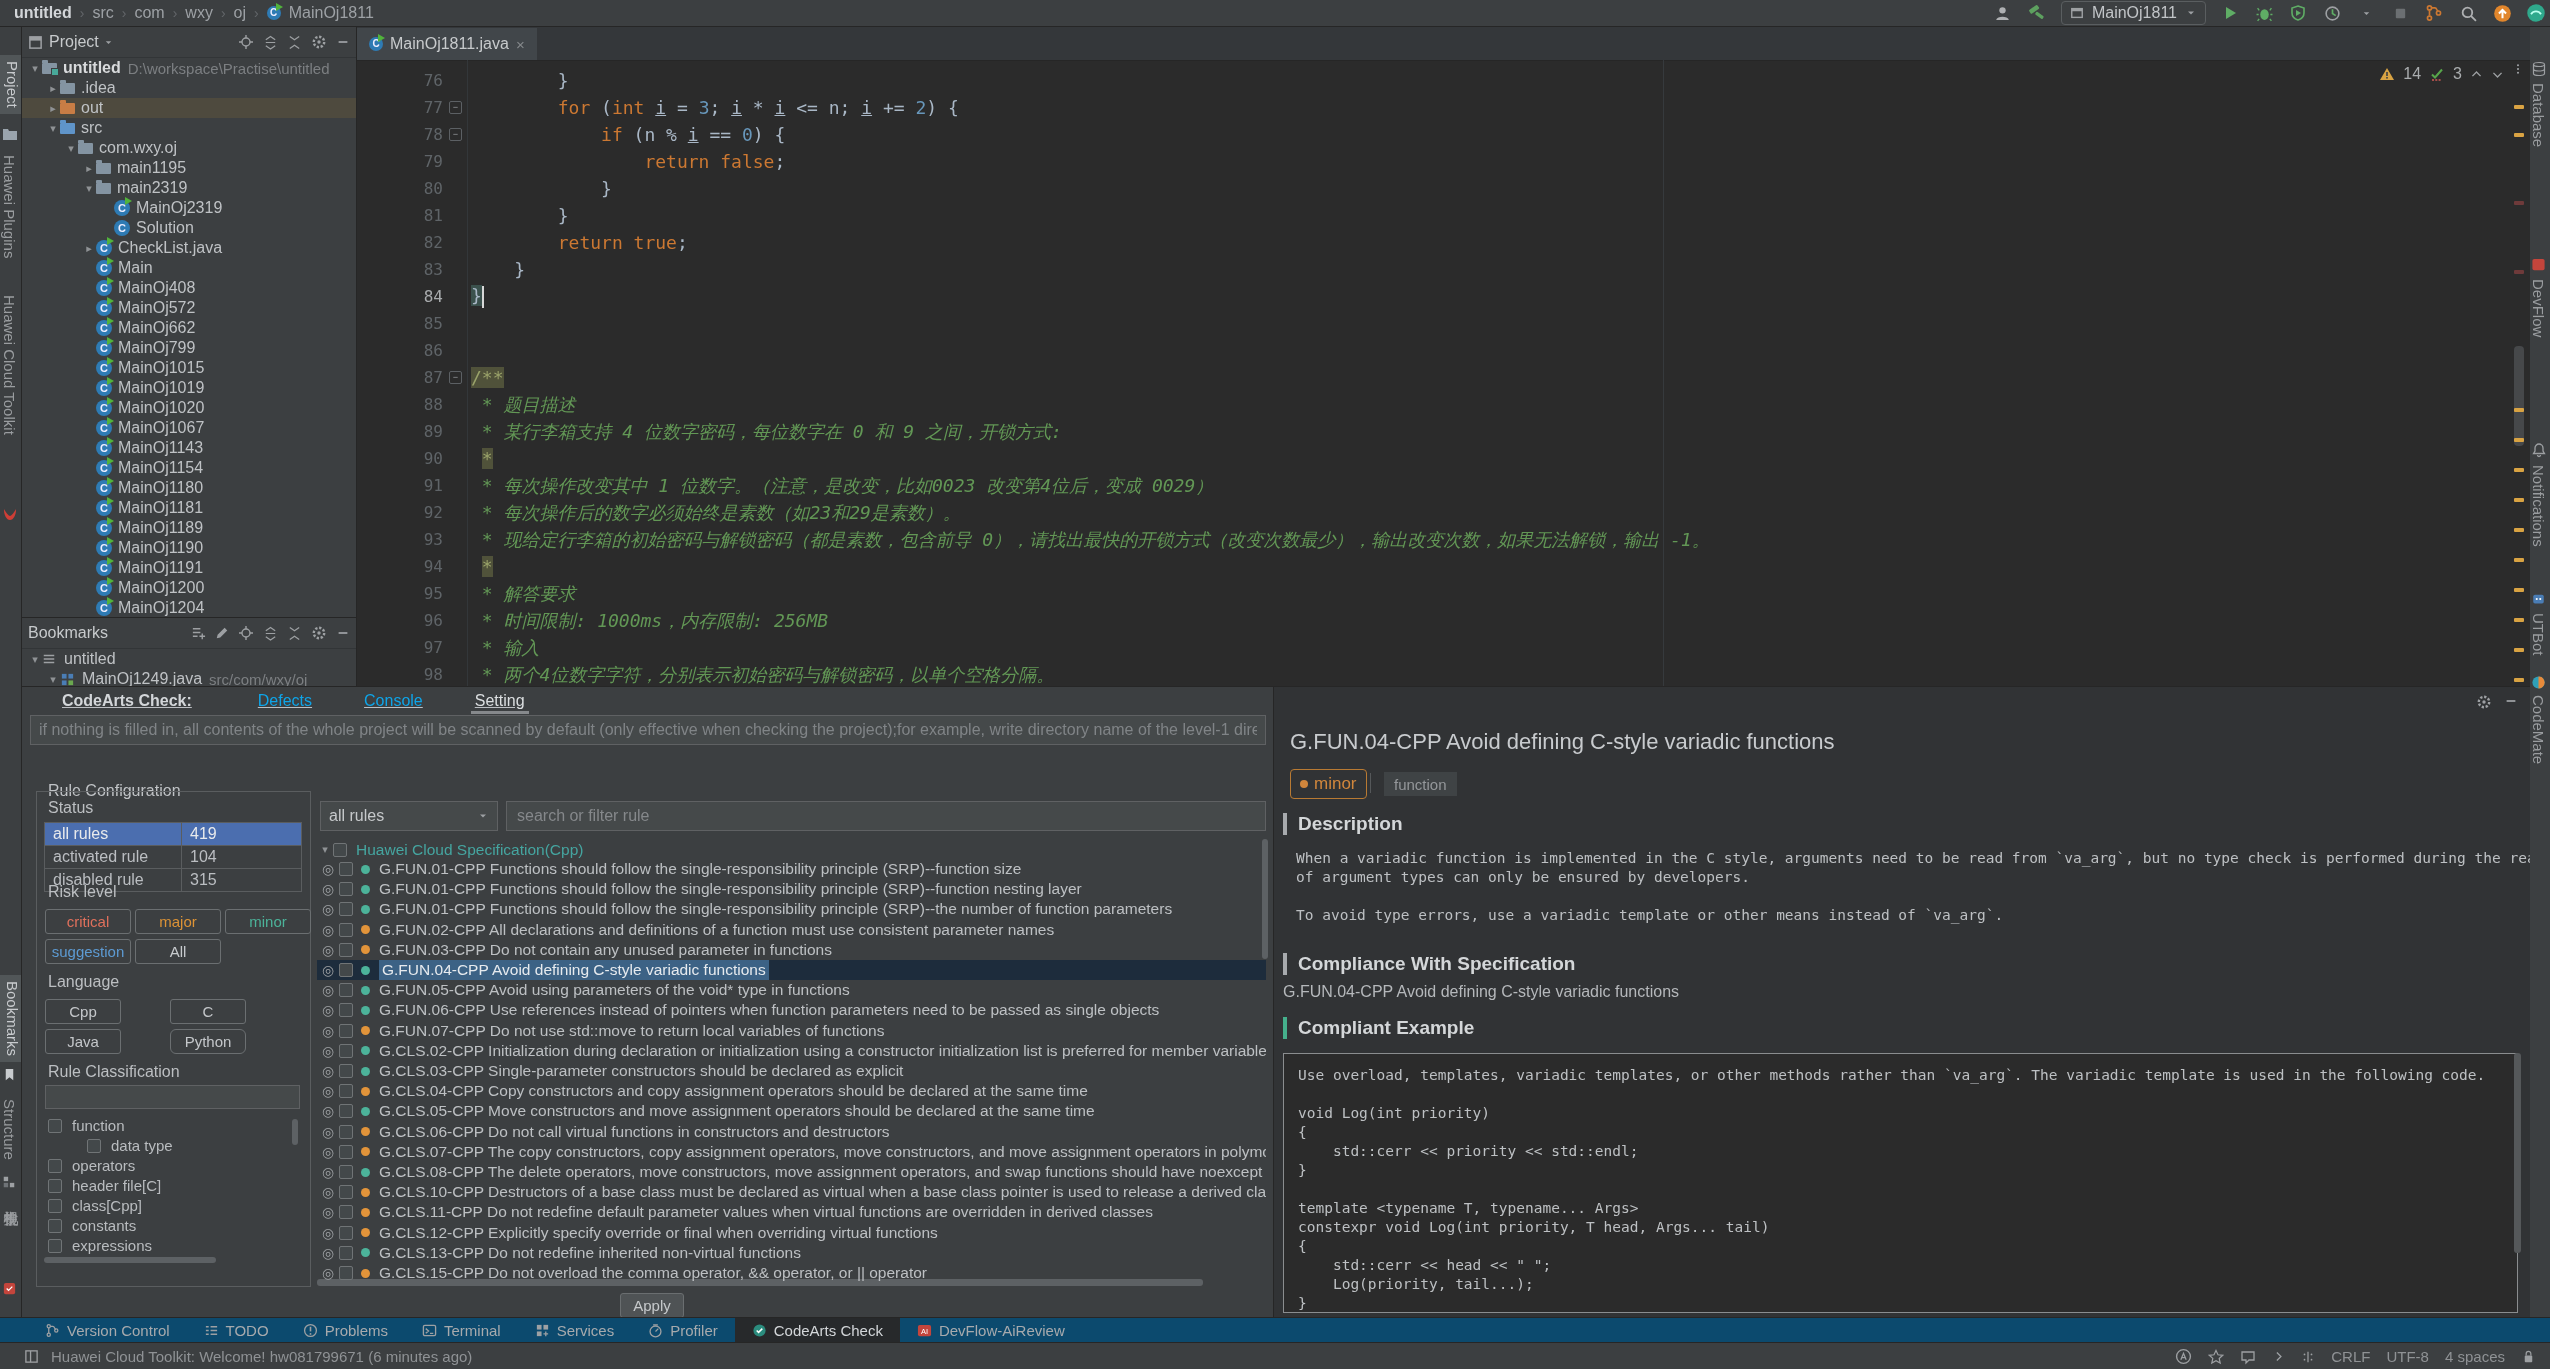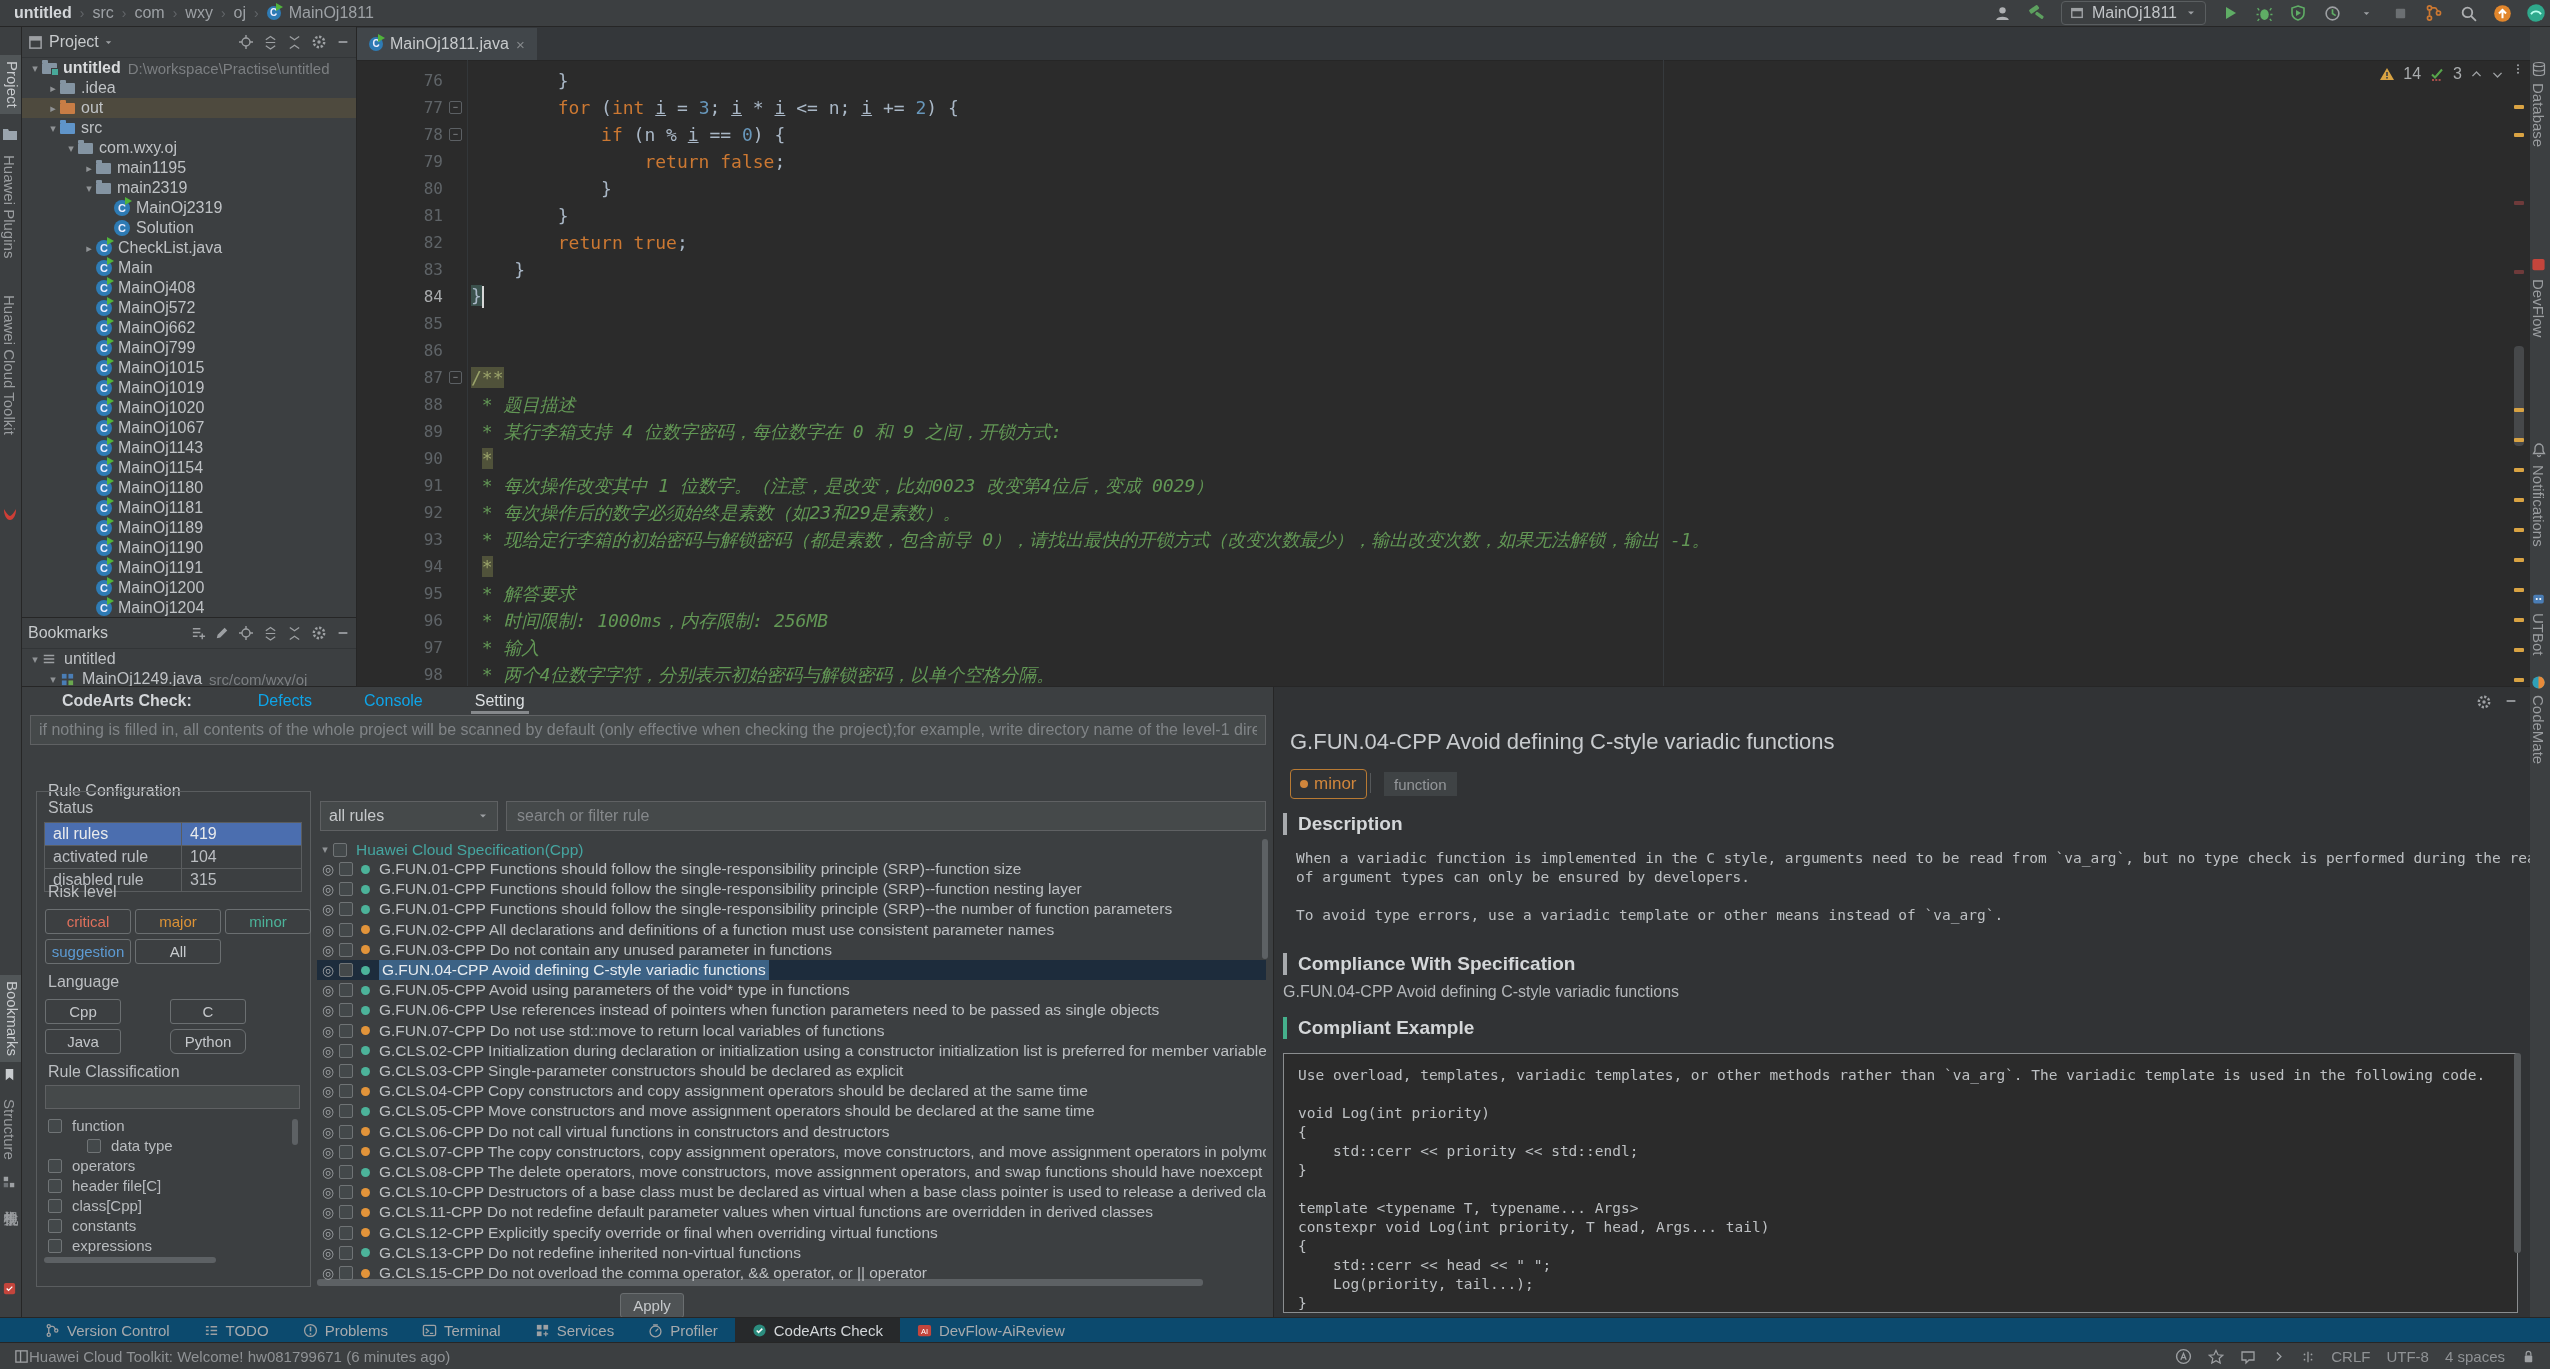--- a/index.html
+++ b/index.html
@@ -73,21 +73,21 @@
   .tch{background:#50523a;color:#9aa36a;}
   .tbh{background:#3b514d;color:#a9b7c6;}
   .cursorbar{display:inline-block;width:2px;height:22px;background:#d8d8d8;vertical-align:middle;}
   .marginguide{position:absolute;left:1306px;top:33px;bottom:0;width:1px;background:#363a3d;}
   .inspect{position:absolute;right:26px;top:38px;display:flex;align-items:center;gap:8px;font-size:16px;color:#a9acae;}
   .stripe{position:absolute;right:4px;top:33px;bottom:0;width:14px;}
   .smark{position:absolute;left:2px;width:10px;height:4px;border-radius:1px;}
   .ethumb{position:absolute;right:2px;width:10px;background:#54575a;border-radius:4px;opacity:.65;}
 
   
-  .bottom{left:22px;top:686px;width:1251px;height:631px;background:#3c3f41;border-top:1px solid #262626;overflow:hidden;}
+  .bottom{left:22px;top:686px;width:1251px;height:631px;background:#3c3f41;border-top:1px solid #262626;overflow:hidden;text-decoration:underline;}
   .btabs{height:27px;display:flex;align-items:center;gap:0;padding-left:40px;}
   .btitle{font-weight:bold;color:#d3d6d9;font-size:16px;margin-right:66px;}
   .btab{color:#0ea5e9;font-size:16px;margin-right:52px;position:relative;height:27px;display:flex;align-items:center;}
   .btab.on{color:#dcdfe1;}
   .btab.on::after{content:"";position:absolute;left:-4px;right:-4px;bottom:0;height:3px;background:#86898c;}
   .scaninput{position:absolute;left:8px;top:28px;width:1236px;height:30px;background:#45494a;border:1px solid #5f6163;
              color:#cfd2d4;font-size:16px;padding:0 8px;box-sizing:border-box;font-family:"Liberation Sans",sans-serif;}
   .scaninput::placeholder{color:#808487;}
   .groupbox{position:absolute;left:14px;top:104px;width:273px;height:494px;border:1px solid #5a5d5f;}
   .grouplabel{position:absolute;left:20px;top:95px;background:#3c3f41;padding:0 6px;font-size:16px;color:#c0c3c6;}
@@ -135,21 +135,21 @@
   .dsans{position:absolute;font-size:16px;color:#b5b8bb;}
   .codebox{position:absolute;left:9px;top:366px;right:12px;height:258px;border:1px solid #8a8d8f;background:#2b2b2b;overflow:hidden;}
 
   
   .twbar{left:0;top:1317px;width:2550px;height:25px;background:#0c4a6e;border-top:1px solid #262626;
          display:flex;align-items:center;gap:0;padding-left:28px;box-sizing:border-box;}
   .twitem{display:flex;align-items:center;gap:7px;font-size:15px;color:#a7aaad;height:25px;padding:0 17px;}
   .twitem.on{background:#27292b;color:#d3d6d9;}
   .statusbar{left:0;top:1342px;width:2550px;height:27px;background:#3c3f41;border-top:1px solid #262626;
              display:flex;align-items:center;font-size:15px;color:#8f9295;}
-  .sbleft{display:flex;align-items:center;padding-left:14px;text-align:right;}
+  .sbleft{display:flex;align-items:center;gap:12px;padding-left:24px;text-align:right;}
   .sbright{margin-left:auto;display:flex;align-items:center;gap:16px;padding-right:14px;}
 </style>
 </head>
 <body>
 
 <div class="ide">
 
   <div class="abs titlebar">
     <div class="crumbs" id="crumbs">
         <span class="crumb-first">untitled</span>

